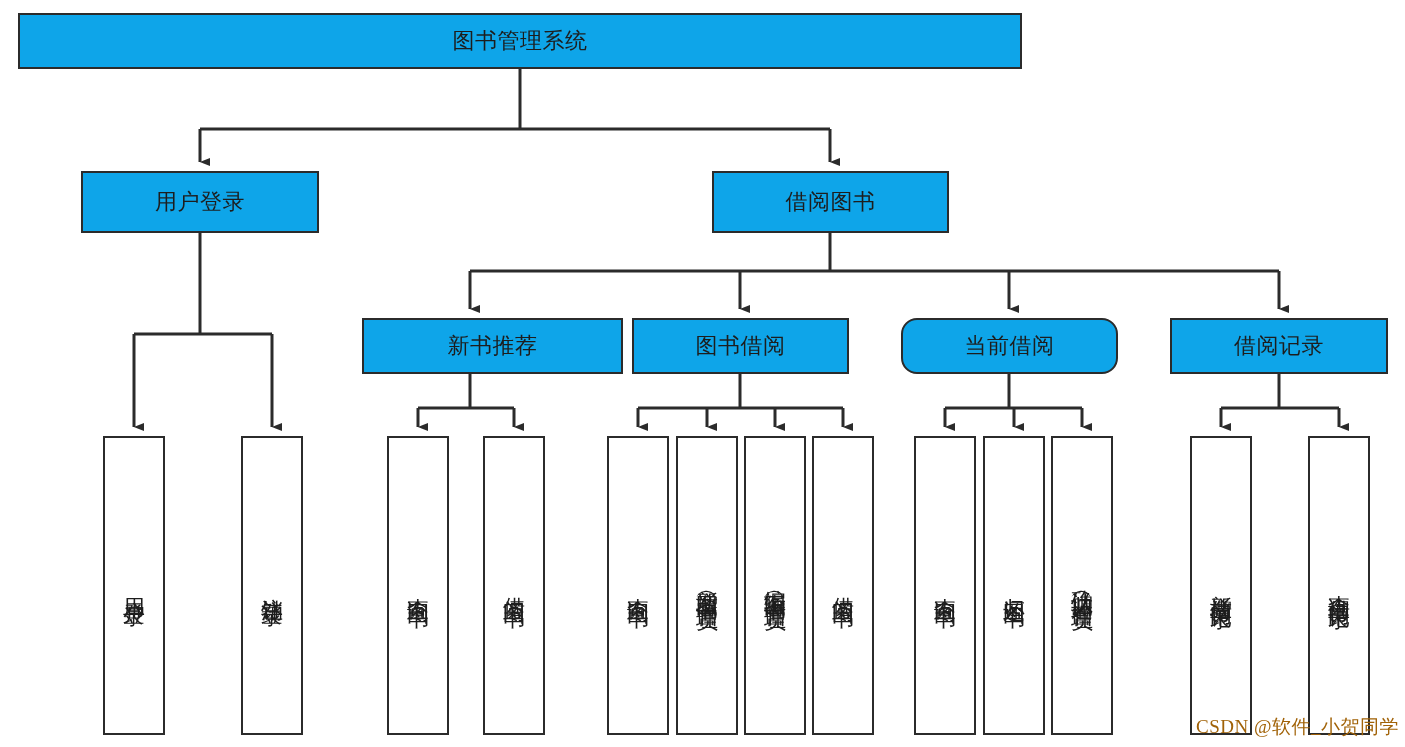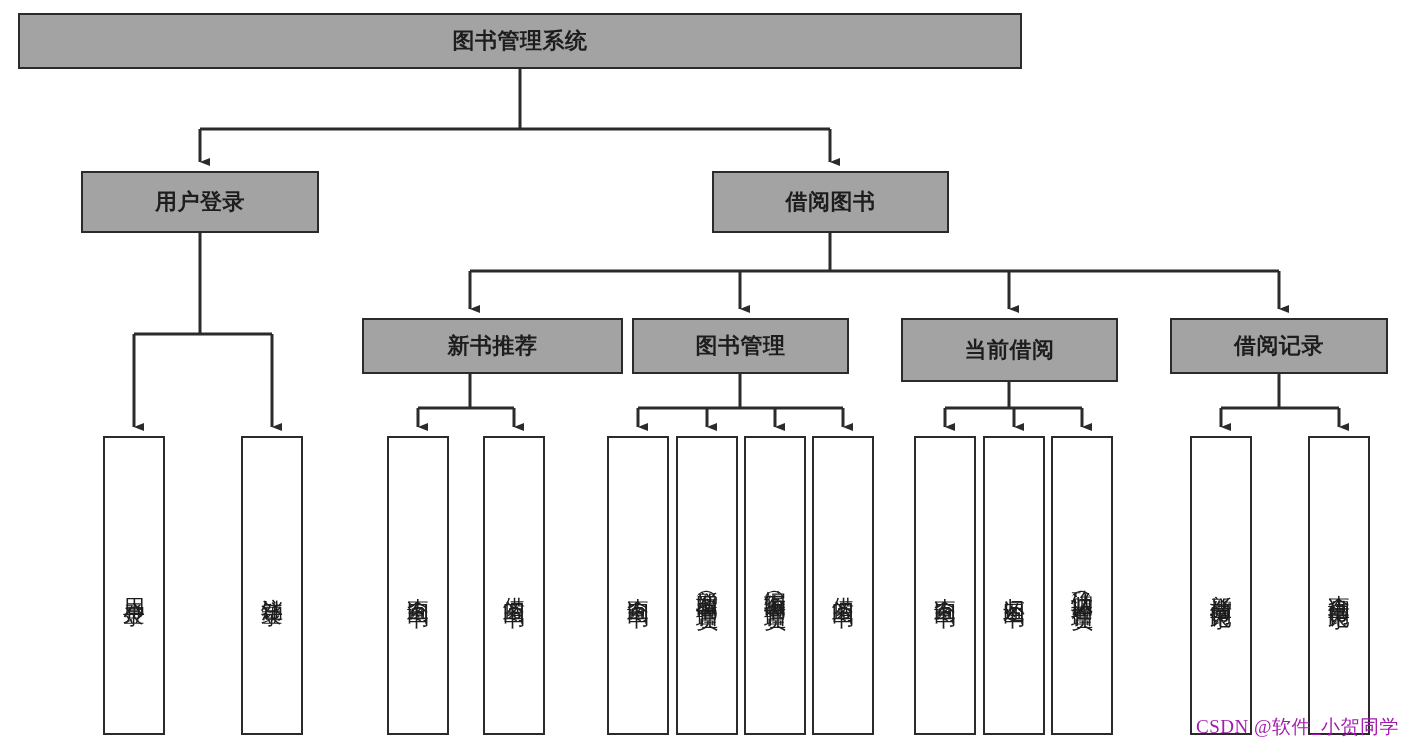--- a/index.html
+++ b/index.html
@@ -22,27 +22,26 @@
   svg#tree-svg {
     position: absolute;
     left: 0;
     top: 0;
     width: 1405px;
     height: 747px;
   }
   .node-box {
     position: absolute;
     box-sizing: border-box;
-    background: #a3a3a3;
+    background: #0ea5e9;
     border: 2.5px solid #2b2b2b;
     display: flex;
     align-items: center;
     justify-content: center;
     overflow: hidden;
-    font-weight: bold;
   }
   .node-label-h {
     font-size: 22px;
     color: #1d1d1d;
     line-height: 1.15;
     letter-spacing: 0.5px;
     white-space: nowrap;
   }
   .leaf-box {
     position: absolute;
@@ -60,21 +59,21 @@
     writing-mode: vertical-rl;
     text-orientation: upright;
     letter-spacing: 3px;
     line-height: 1;
     text-align: center;
     white-space: nowrap;
   }
   .watermark {
     position: absolute;
     font-size: 19px;
-    color: #a21caf;
+    color: #a16207;
     white-space: nowrap;
     font-family: "Liberation Serif", "DejaVu Serif", serif;
     letter-spacing: 0.5px;
   }
 </style>
 </head>
 <body>
 
 <div id="diagram-root">
 
@@ -155,24 +154,24 @@
 
   <div class="node-box" style="left:712px; top:171px; width:237px; height:62px;">
     <span class="node-label-h">借阅图书</span>
   </div>
 
   <div class="node-box" style="left:362px; top:318px; width:261px; height:56px;">
     <span class="node-label-h">新书推荐</span>
   </div>
 
   <div class="node-box" style="left:632px; top:318px; width:217px; height:56px;">
-    <span class="node-label-h">图书管理</span>
-  </div>
-
-  <div class="node-box" style="left:901px; top:318px; width:217px; height:64px;">
+    <span class="node-label-h">图书借阅</span>
+  </div>
+
+  <div class="node-box" style="left:901px; top:318px; width:217px; height:56px;border-radius:16px;">
     <span class="node-label-h">当前借阅</span>
   </div>
 
   <div class="node-box" style="left:1170px; top:318px; width:218px; height:56px;">
     <span class="node-label-h">借阅记录</span>
   </div>
 
   <div class="leaf-box" style="left:103px; top:436px; width:62px; height:299px;">
     <span class="node-label-v">用户登录</span>
   </div>

